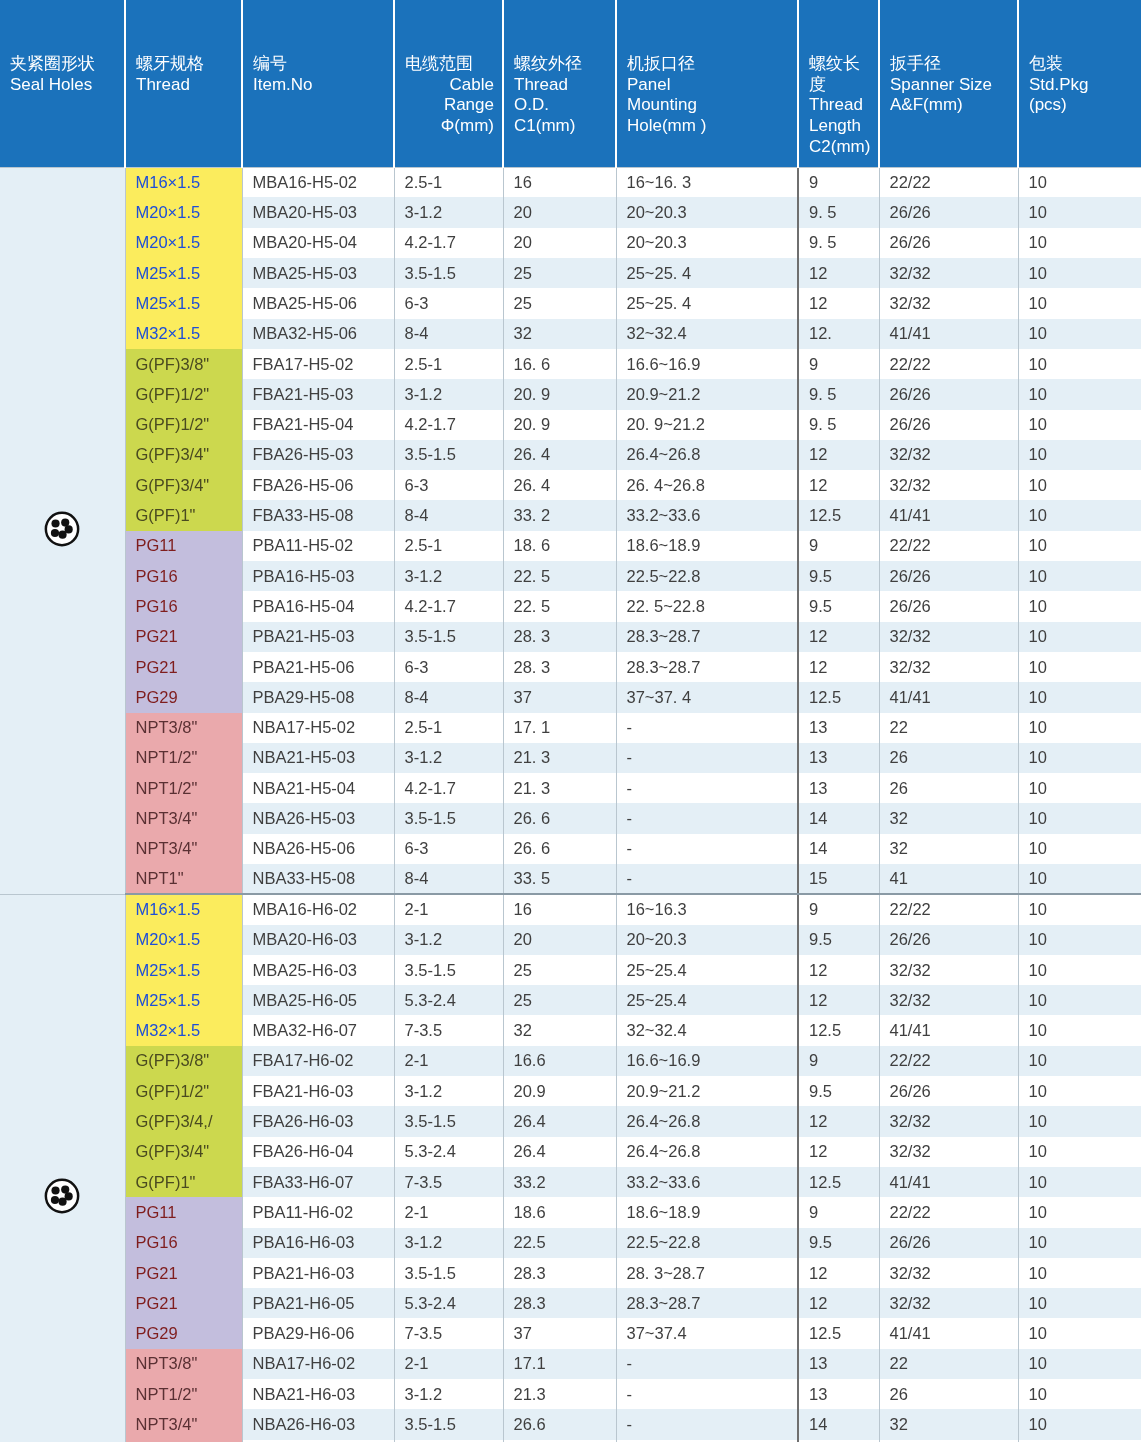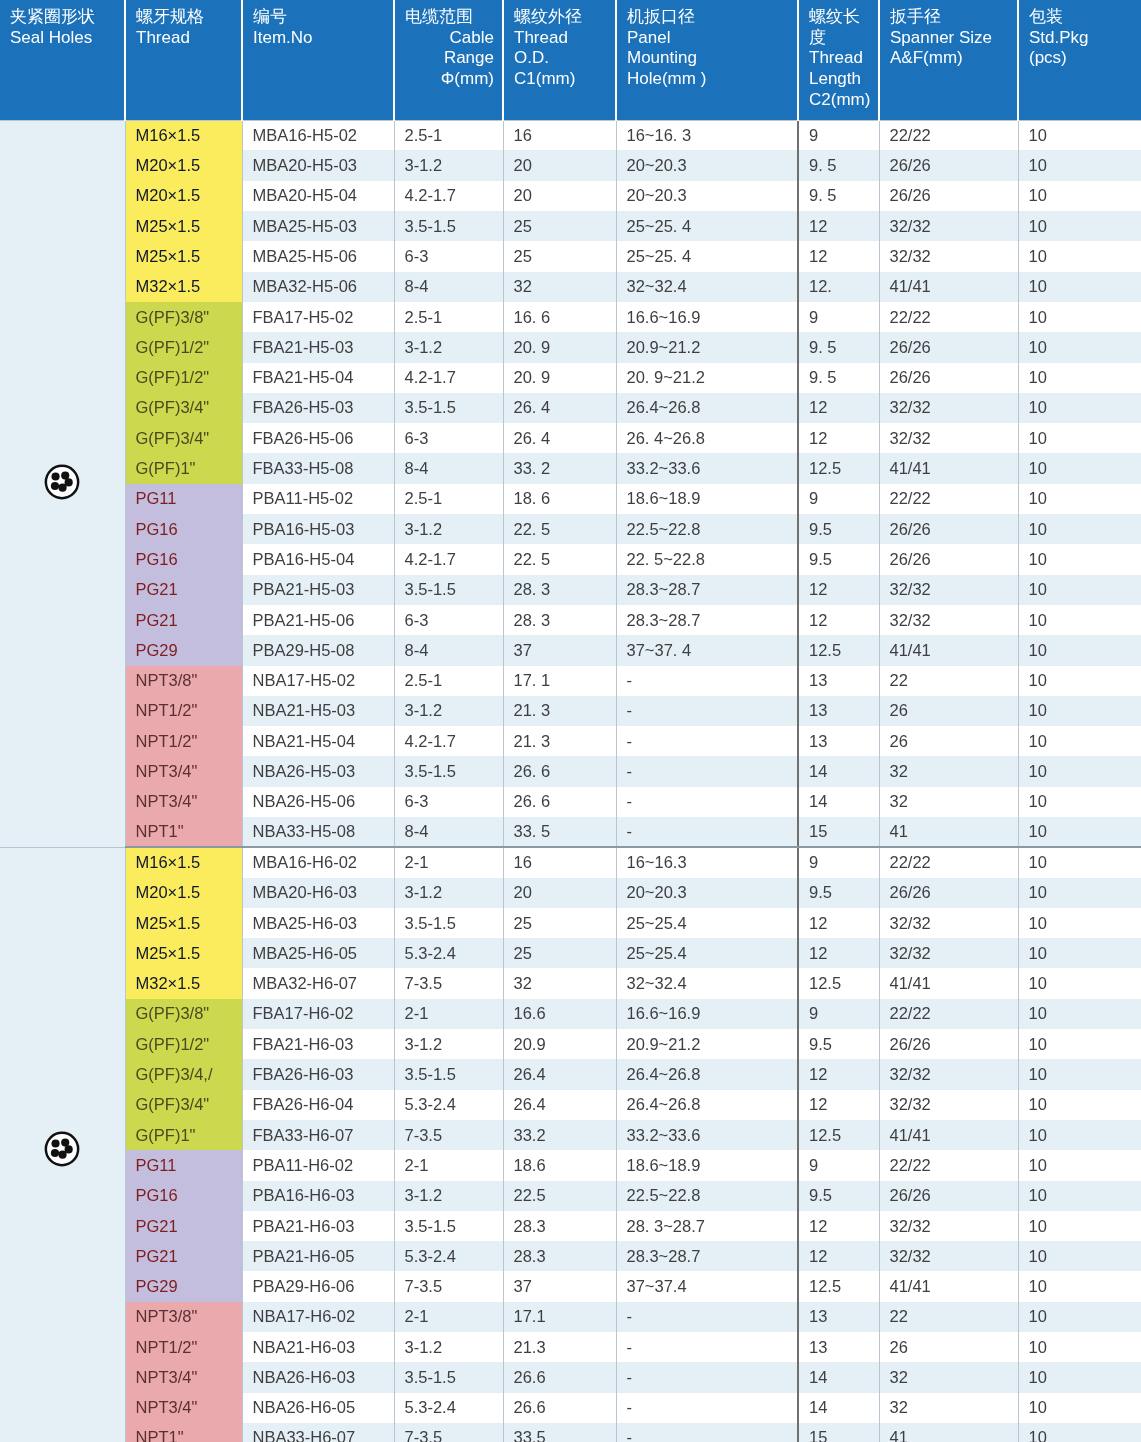--- a/index.html
+++ b/index.html
@@ -38,21 +38,21 @@
     font-size: 17px;
     line-height: 1.22;
     text-align: left;
     vertical-align: top;
     padding: 7px 8px 9px 10px;
     border-right: 2px solid #ffffff;
     height: 96px;
     box-sizing: border-box;
   }
   thead th:last-child { border-right: none; }
-  thead th .hz { display: block; }
+  thead th .hz { display: block; margin-top: 47px; }
   thead th .he { display: block; }
 
   
   tbody td {
     font-size: 16.5px;
     color: #3f3f3f;
     padding: 0 8px 0 10px;
     height: 30.3px;
     border-right: 1px solid #b9c6cf;
     white-space: pre;
@@ -69,21 +69,21 @@
   td.seal-cell {
     background: #e4eff6 !important;
     border-right: 1px solid #b9c6cf;
     text-align: center;
     vertical-align: middle;
     padding: 0;
   }
   .seal-icon { display: inline-block; line-height: 0; }
 
   
-  td.band-m   { background: #fbec5d !important; color: #0f172a; margin-top: 16px; }
+  td.band-m   { background: #fbec5d !important; color: #1d4ed8; margin-top: 16px; }
   td.band-g   { background: #ccd84e !important; color: #4a4a20; }
   td.band-pg  { background: #c3bedd !important; color: #7f1d1d; }
   td.band-npt { background: #eaa9ac !important; color: #5a3033; }
 
   
   td.sep-left  { border-left: 2px solid #6f6f6f; }
   tr.block-end td { border-bottom: 2px solid #8a9aa5; }
   tr.first-row td { border-top: 1px solid #b9c6cf; }
   tbody tr:last-child td { border-bottom: 1px solid #b9c6cf; }
 </style>

